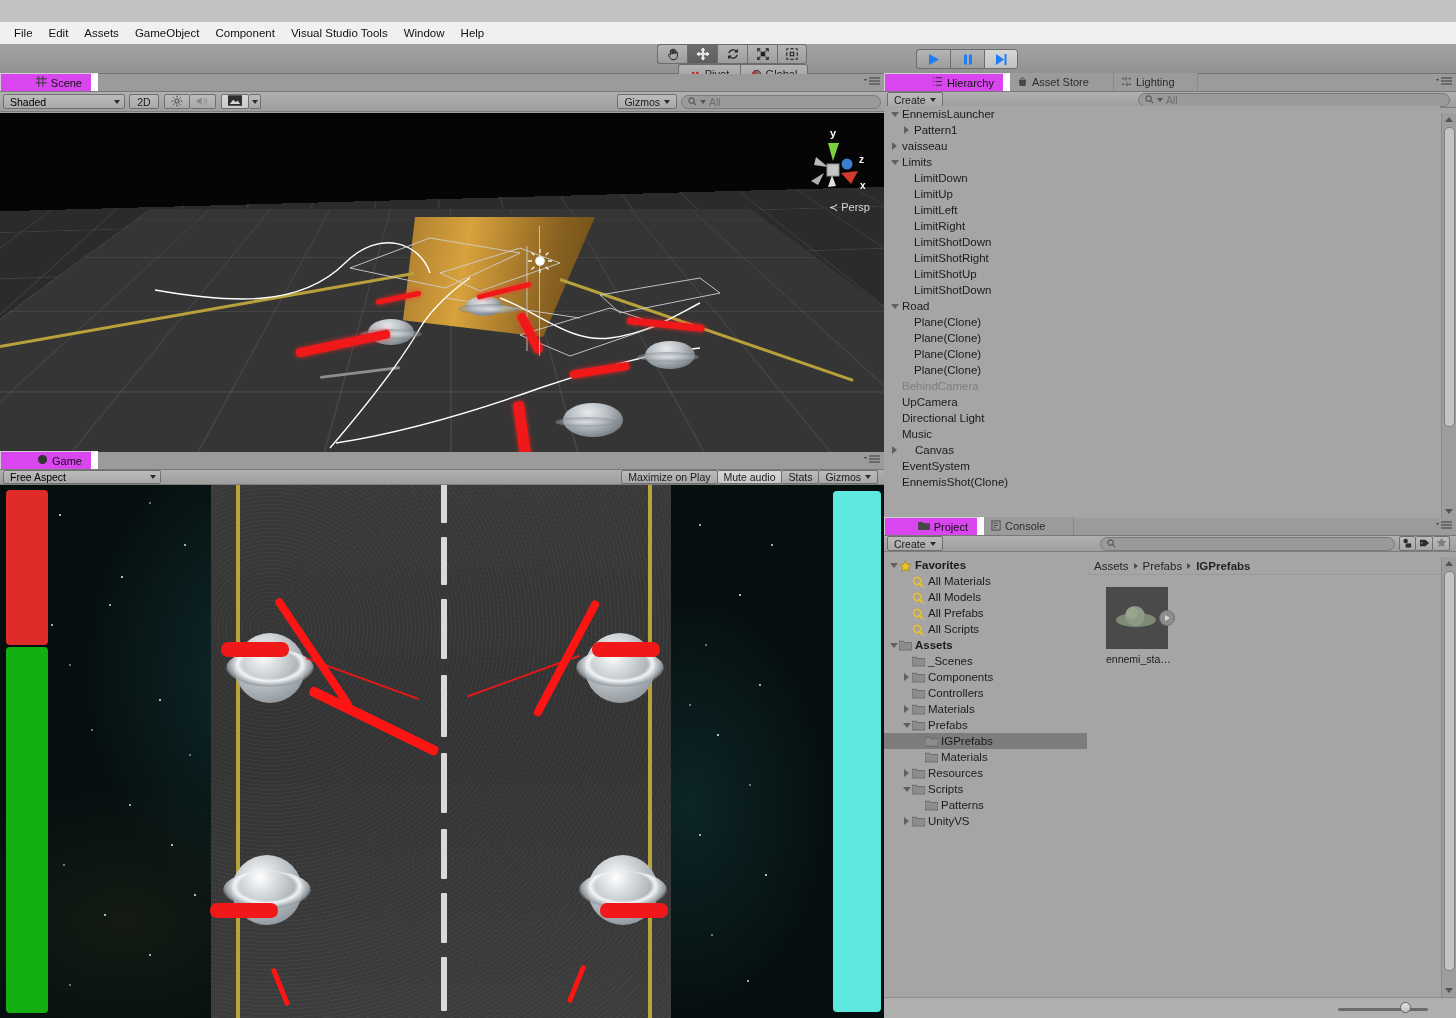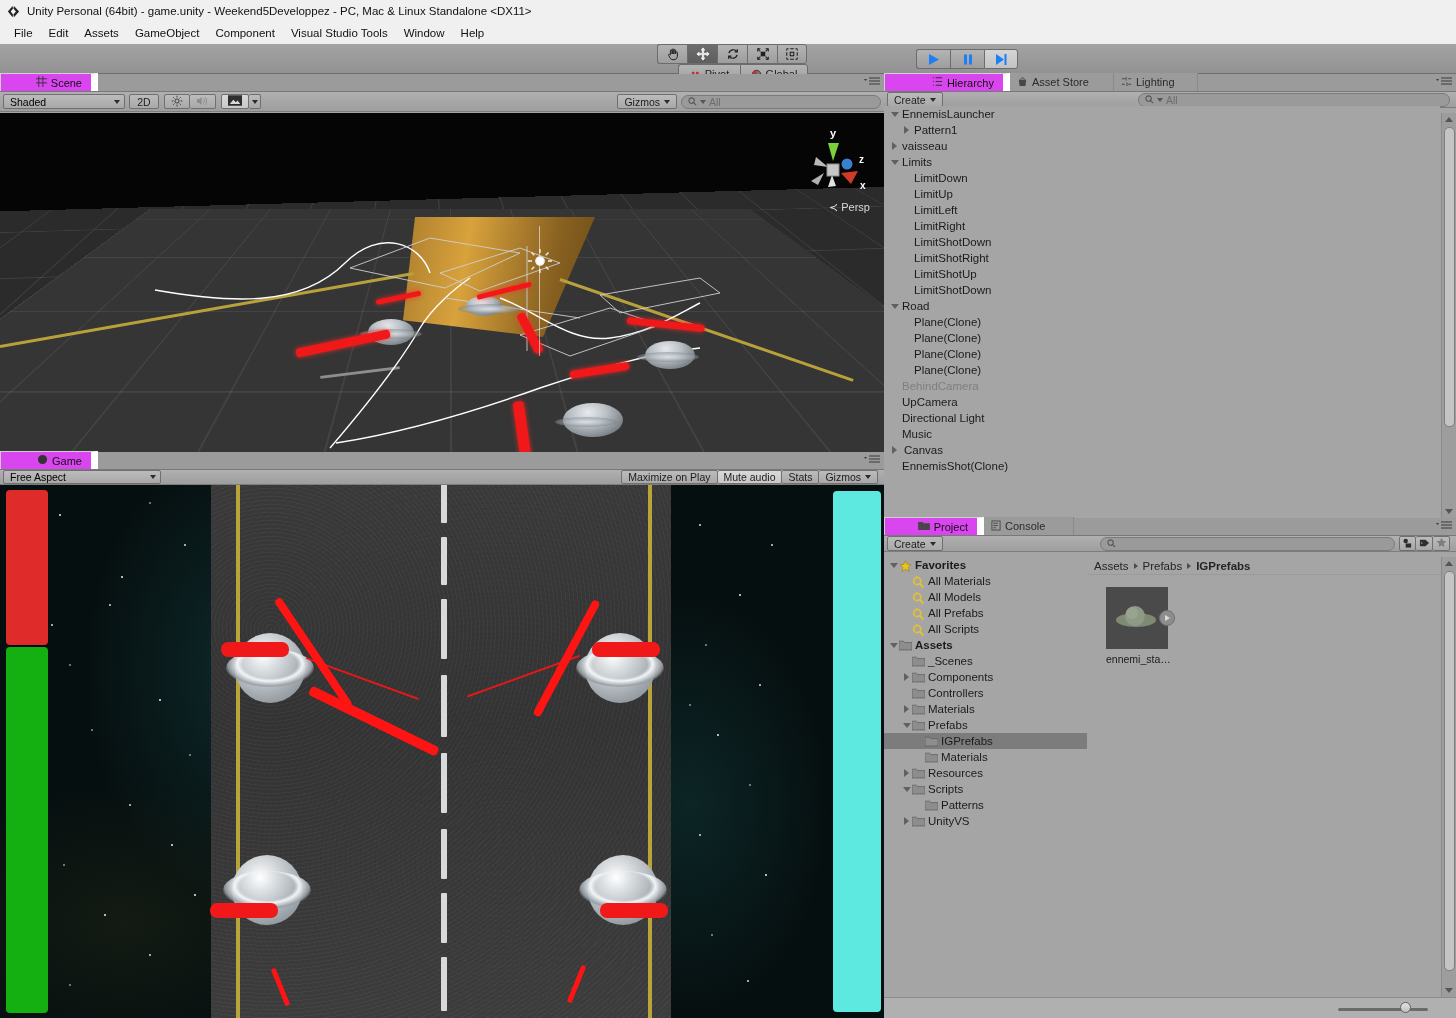--- a/index.html
+++ b/index.html
@@ -235,28 +235,20 @@
   
   .vscroll { position:absolute; right:0; width:15px; background:#9d9d9d; border-left:1px solid #8b8b8b; }
   .vthumb { position:absolute; left:2px; width:11px; background:#c4c4c4; border:1px solid #7f7f7f; border-radius:5px; }
   .sc-arrow { position:absolute; left:3px; width:0;height:0;border-left:4px solid transparent;border-right:4px solid transparent; }
 </style>
 </head>
 <body>
 
 <div class="app">
 
-  <div class="titlebar">
-    <span class="unity-logo">
-      <svg width="15" height="15" viewBox="0 0 16 16">
-          <path d="M2 8 L7 2 L7.5 4.8 L5 8 L7.5 11.2 L7 14 Z M8.5 2 L14 8 L8.5 14 L7.9 11.2 L10.6 8 L7.9 4.8 Z" fill="#222"></path>
-        </svg>
-    </span>
-    <span>Unity Personal (64bit) - game.unity - Weekend5Developpez - PC, Mac &amp; Linux Standalone &lt;DX11&gt;</span>
-  </div>
 
   <div class="menubar">
     <span class="mi">File</span>
     <span class="mi">Edit</span>
     <span class="mi">Assets</span>
     <span class="mi">GameObject</span>
     <span class="mi">Component</span>
     <span class="mi">Visual Studio Tools</span>
     <span class="mi">Window</span>
     <span class="mi">Help</span>
@@ -783,21 +775,26 @@
         <div class="hrow">
           <span style="width: 5px; flex: 0 0 auto;"></span>
           <span class="foldarrow"></span>
           <span style="margin-left: 2px;">Music</span>
         </div>
         <div class="hrow">
           <span style="width: 5px; flex: 0 0 auto;"></span>
           <span class="foldarrow">
             <i class="tri-r"></i>
           </span>
-          <span style="margin-left: 4px;">Canvas</span>
+          <span style="margin-left: 15px;">Canvas</span>
+        </div>
+        <div class="hrow">
+          <span style="width: 5px; flex: 0 0 auto;"></span>
+          <span class="foldarrow"></span>
+          <span style="margin-left: 2px;">EventSystem</span>
         </div>
         <div class="hrow">
           <span style="width: 5px; flex: 0 0 auto;"></span>
           <span class="foldarrow"></span>
           <span style="margin-left: 2px;">EnnemisShot(Clone)</span>
         </div>
       </div>
 
     <div class="vscroll" style="top:39px;height:405px;">
       <div class="sc-arrow" style="top:4px;border-bottom:5px solid #555;"></div>

